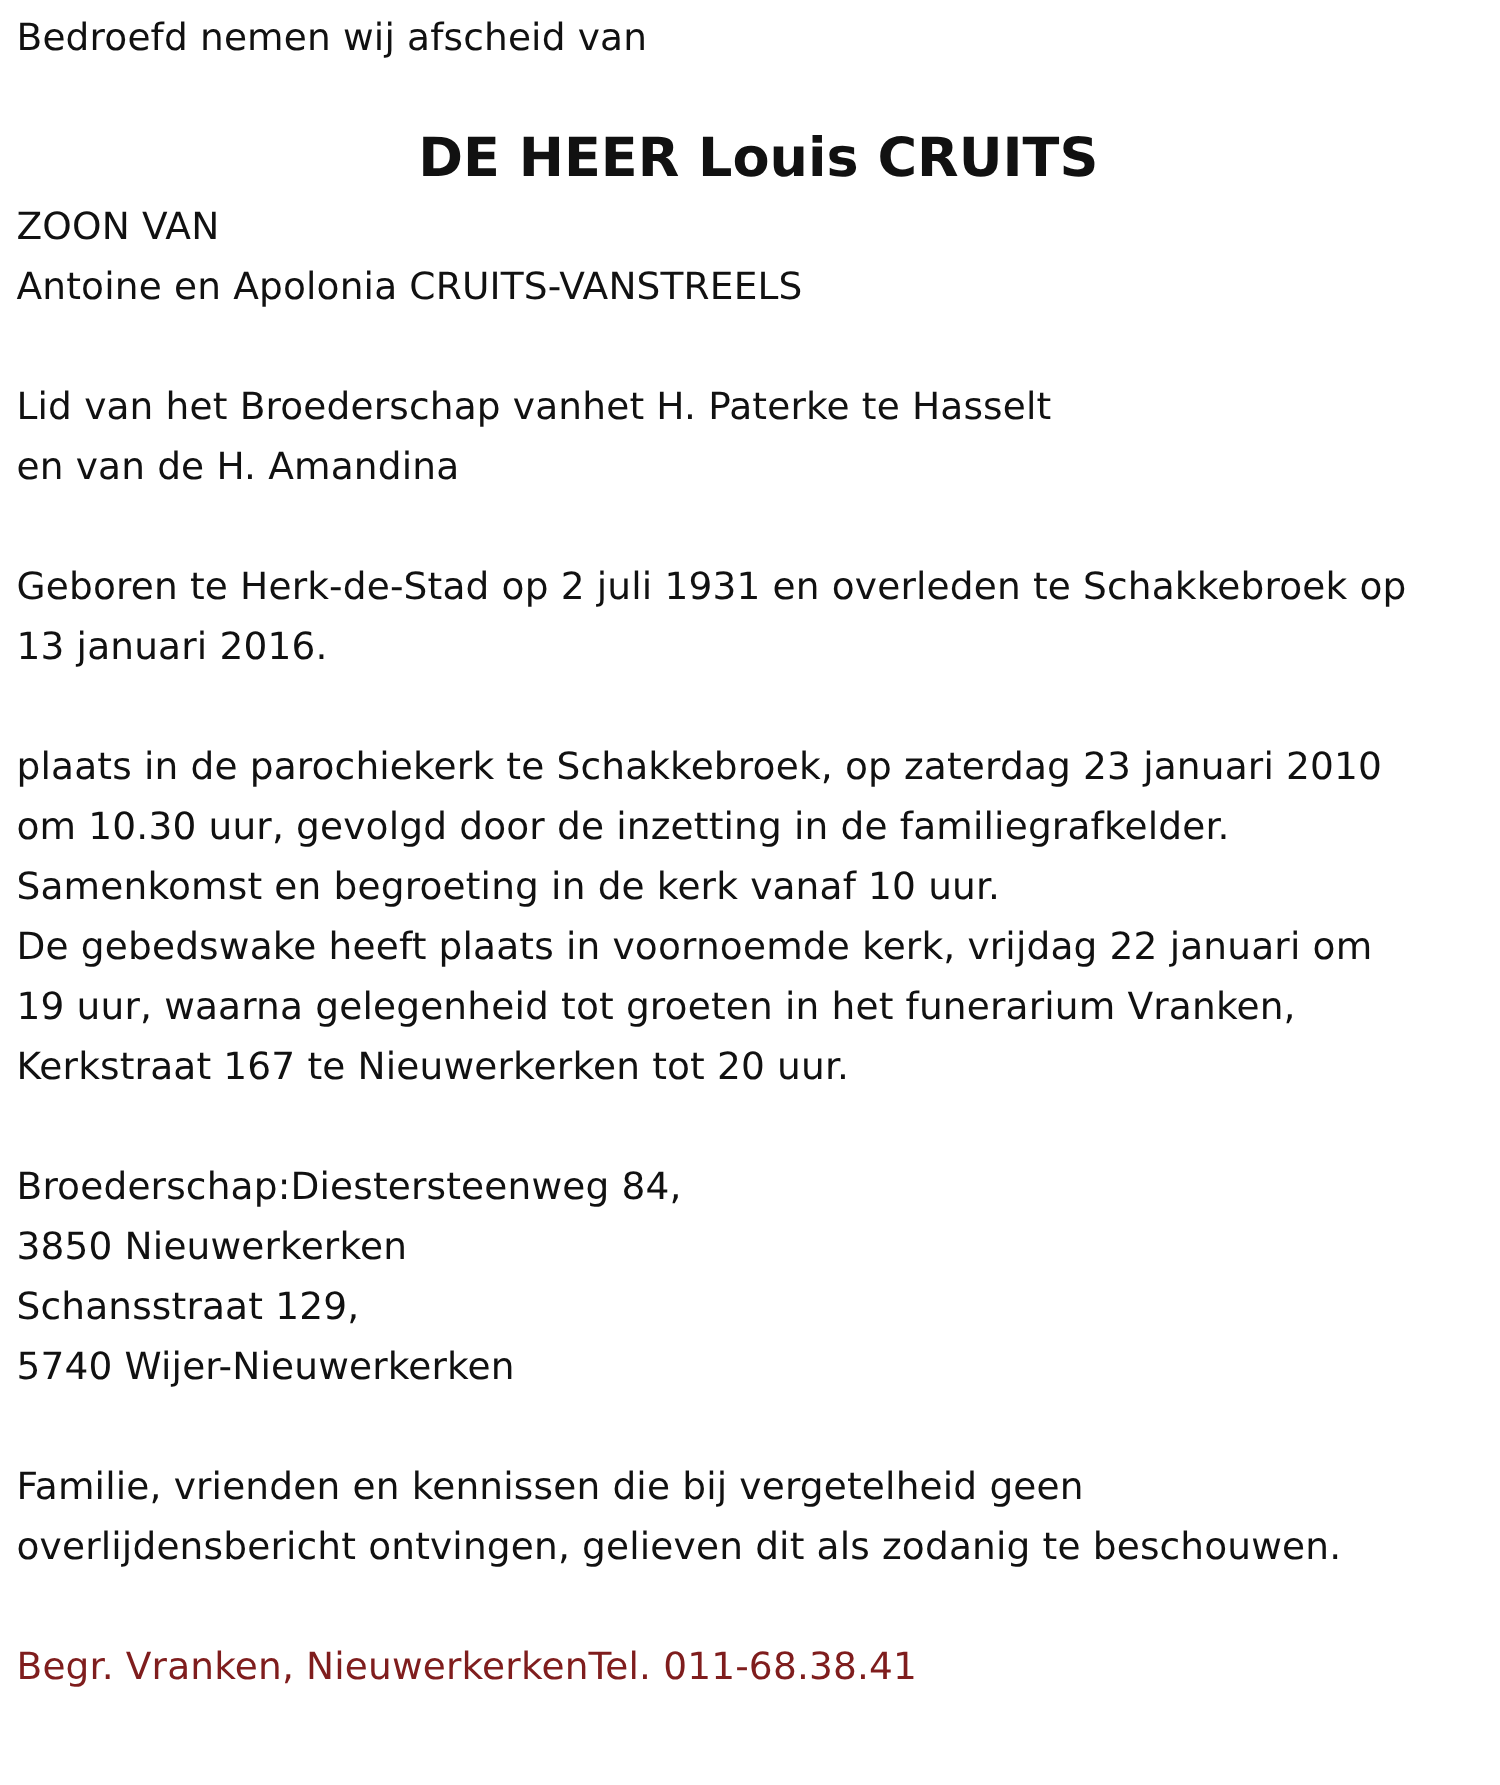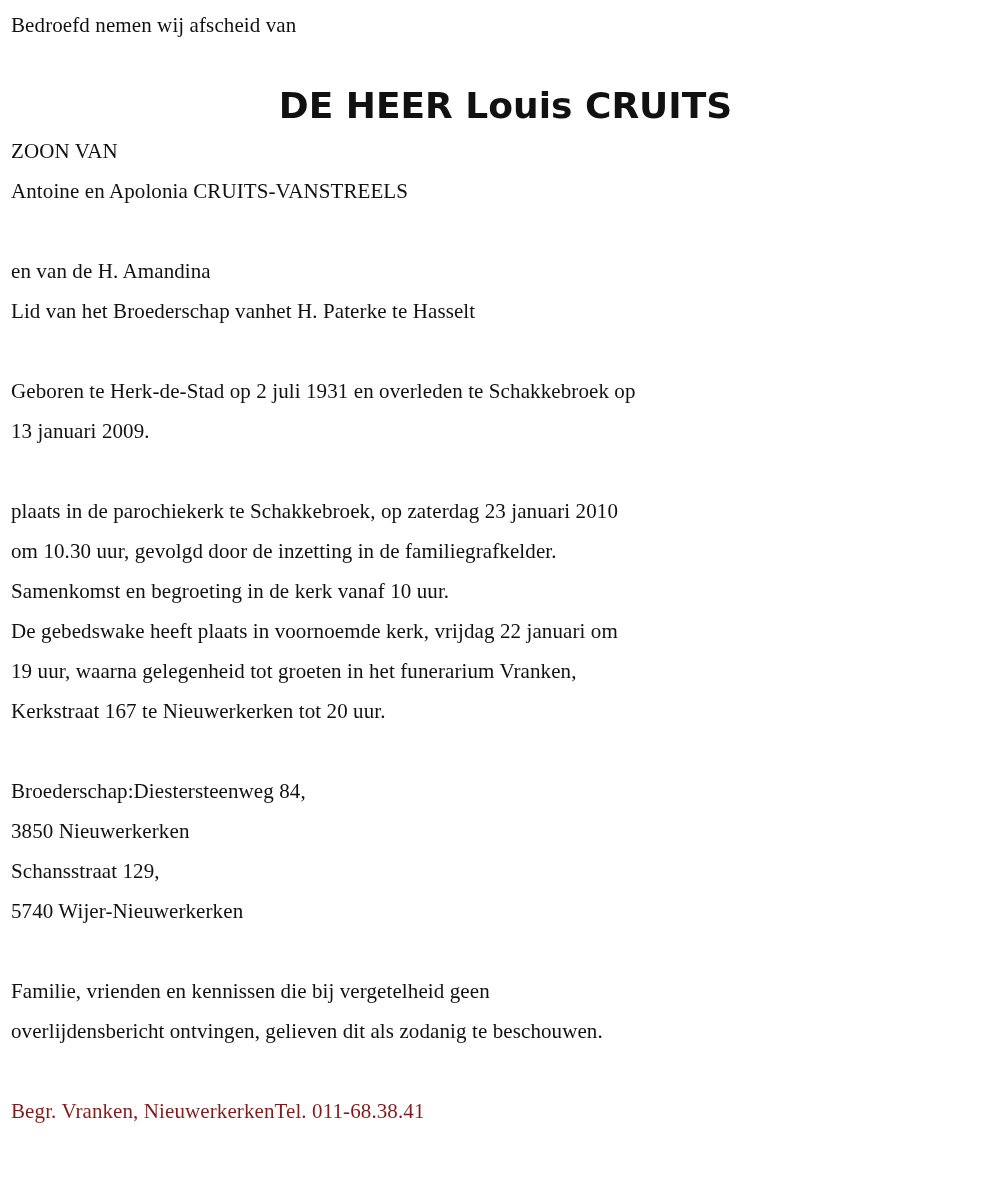--- a/index.html
+++ b/index.html
@@ -1,36 +1,36 @@
 <!DOCTYPE html>
 <html><head>
 <meta charset="utf-8">
 <style>
   html, body { margin:0; padding:0; background:#ffffff; }
   body { width:1000px; height:1190px; overflow:hidden; font-family:"DejaVu Sans", sans-serif; color:#111111; }
   .doc { position:relative; padding:0 0 0 11px; }
-  .line { font-size:21px; line-height:40px; white-space:nowrap; letter-spacing:0.1px;font-family:Liberation Serif, serif; }
+  .line { font-size:25px; line-height:40px; white-space:nowrap; letter-spacing:0.1px; }
   .title { font-size:36px; font-weight:bold; line-height:50px; margin-top:36px; white-space:nowrap;text-align:center; }
   .gap { height:40px; }
   .footer { color:#7f1d1d; }
 </style>
 </head>
 <body>
 
 <div class="doc">
   <div class="line" style="margin-top:5px;">Bedroefd nemen wij afscheid van</div>
   <div class="title">DE HEER Louis CRUITS</div>
   <div class="line">ZOON VAN</div>
   <div class="line">Antoine en Apolonia CRUITS-VANSTREELS</div>
   <div class="gap"></div>
+  <div class="line">Lid van het Broederschap vanhet H. Paterke te Hasselt</div>
   <div class="line">en van de H. Amandina</div>
-  <div class="line">Lid van het Broederschap vanhet H. Paterke te Hasselt</div>
   <div class="gap"></div>
   <div class="line">Geboren te Herk-de-Stad op 2 juli 1931 en overleden te Schakkebroek op</div>
-  <div class="line">13 januari 2009.</div>
+  <div class="line">13 januari 2016.</div>
   <div class="gap"></div>
   <div class="line">plaats in de parochiekerk te Schakkebroek, op zaterdag 23 januari 2010</div>
   <div class="line">om 10.30 uur, gevolgd door de inzetting in de familiegrafkelder.</div>
   <div class="line">Samenkomst en begroeting in de kerk vanaf 10 uur.</div>
   <div class="line">De gebedswake heeft plaats in voornoemde kerk, vrijdag 22 januari om</div>
   <div class="line">19 uur, waarna gelegenheid tot groeten in het funerarium Vranken,</div>
   <div class="line">Kerkstraat 167 te Nieuwerkerken tot 20 uur.</div>
   <div class="gap"></div>
   <div class="line">Broederschap:Diestersteenweg 84,</div>
   <div class="line">3850 Nieuwerkerken</div>

